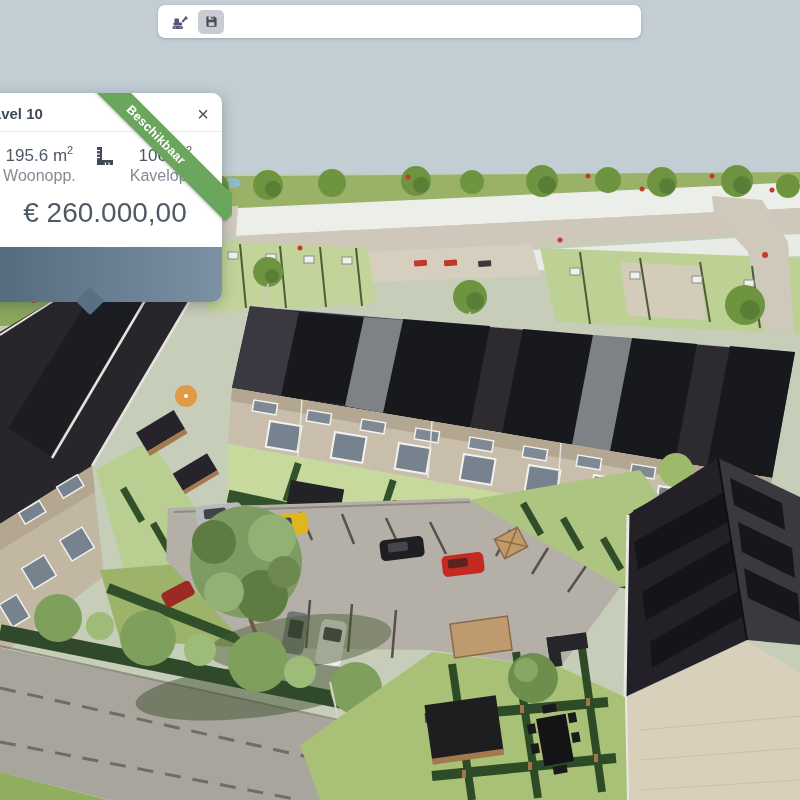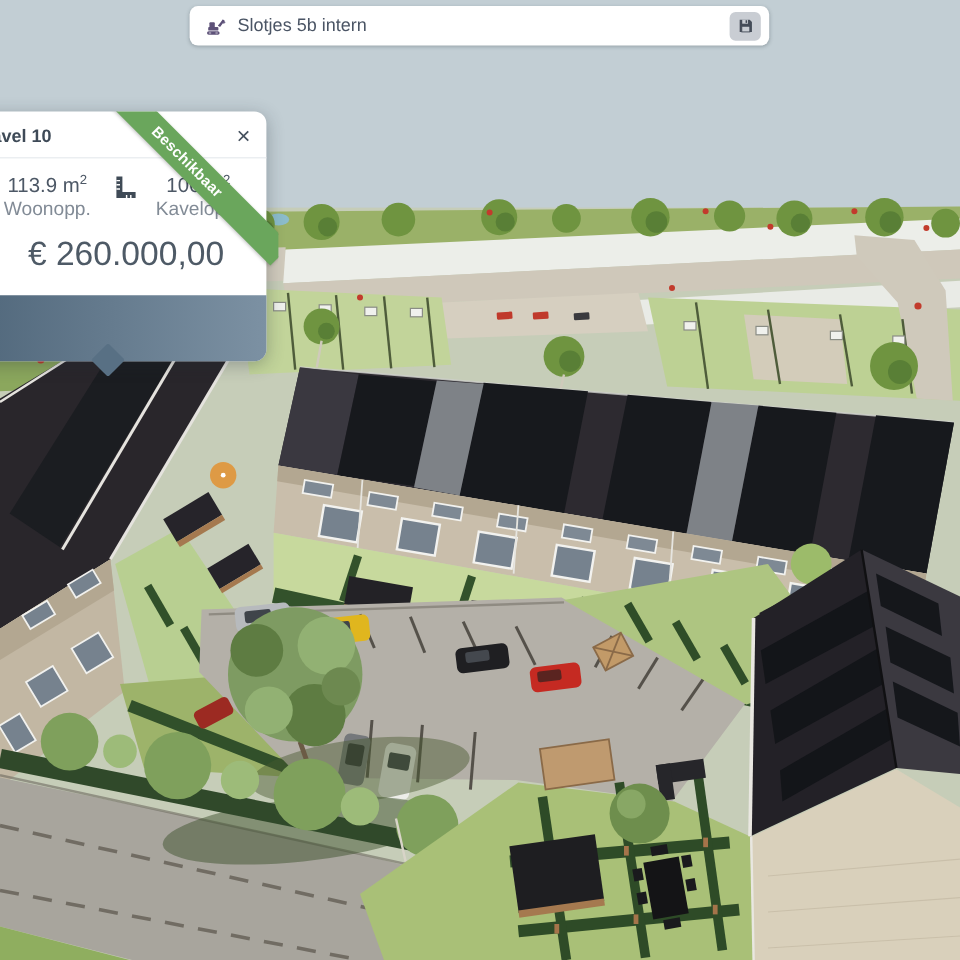--- a/index.html
+++ b/index.html
@@ -480,21 +480,20 @@
     <g fill="#5d5178">
       <rect x="1.5" y="13" width="10.5" height="3" rx="1.5"></rect>
       <rect x="2.5" y="9.5" width="8.5" height="3" rx="0.8"></rect>
       <rect x="3.5" y="5.5" width="4.5" height="4.5" rx="0.8"></rect>
       <path d="M10.5 8.5 L14.8 3.2 L16.3 4.3 L12.4 9.6 Z"></path>
       <path d="M14.5 3.2 L17 5.5 L15.5 7 L13.6 4.8 Z" opacity=".85"></path>
       <circle cx="4" cy="14.5" r="1.1" fill="#fff" opacity=".35"></circle>
       <circle cx="9.5" cy="14.5" r="1.1" fill="#fff" opacity=".35"></circle>
     </g>
   </svg>
-  <span class="title">Slotjes 5b intern</span>
   <button class="save-btn">
     <svg width="13" height="13" viewBox="0 0 14 14">
       <path d="M1.5 1.5 h9 l2 2 v9 h-11 z" fill="#454c58"></path>
       <rect x="3.8" y="1.5" width="5.2" height="3.6" fill="#c9cdd3"></rect>
       <rect x="6.8" y="2" width="1.4" height="2.4" fill="#454c58"></rect>
       <rect x="3.4" y="7.4" width="7.2" height="5.1" fill="#c9cdd3"></rect>
       <rect x="3.4" y="7.4" width="7.2" height="5.1" fill="none" stroke="#454c58" stroke-width=".8"></rect>
     </svg>
   </button>
 </div>
@@ -505,21 +504,21 @@
   </div>
   <button class="kc-close">×</button>
 
   <div class="kc-header">
     <div class="kc-title">Kavel 10</div>
   </div>
   <div class="kc-sep"></div>
 
   <div class="kc-metrics">
     <div class="metric">
-      <div class="val"><span>113.9</span>&nbsp;<span>m</span><sup>2</sup></div>
+      <div class="val"><span>195.6</span>&nbsp;<span>m</span><sup>2</sup></div>
       <div class="lbl">Woonopp.</div>
     </div>
     <svg class="ruler" viewBox="0 0 22 22">
       <path d="M5 1 h5 v13 h11 v5 H5 Z" fill="#3f4a56"></path>
       <g stroke="#ffffff" stroke-width="1.2">
         <line x1="5" y1="4.5" x2="8" y2="4.5"></line>
           <line x1="5" y1="8" x2="8" y2="8"></line>
           <line x1="5" y1="11.5" x2="8" y2="11.5"></line>
         <line x1="13.5" y1="19" x2="13.5" y2="16.5"></line>
           <line x1="17" y1="19" x2="17" y2="16.5"></line>

